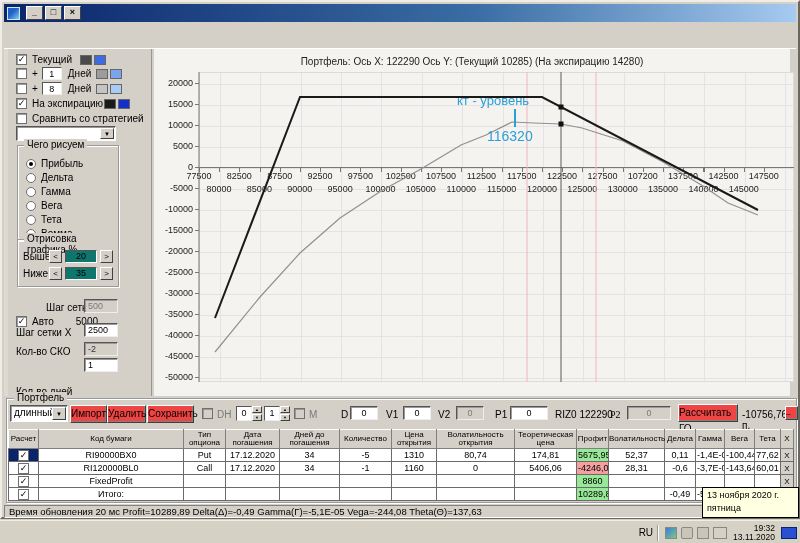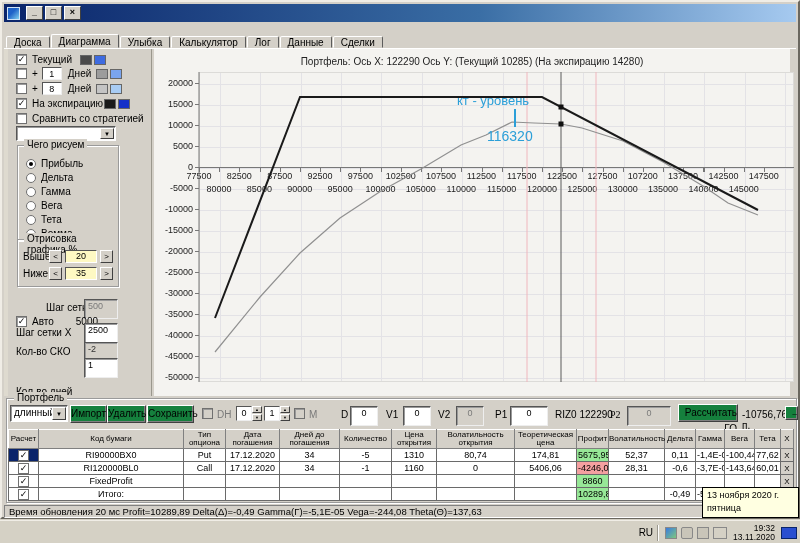--- a/index.html
+++ b/index.html
@@ -45,23 +45,23 @@
   .combo-btn { position:absolute; right:1px; top:1px; width:14px; height:11px; background:#d4d0c8;
                border:1px solid; border-color:#fff #404040 #404040 #fff; font-size:6px; line-height:10px; text-align:center; }
   .groupbox { position:absolute; border:1px solid #9a9a9a; box-shadow:1px 1px 0 #fff, inset 1px 1px 0 #fff; }
   .groupbox > .gb-title { position:absolute; top:-7px; left:6px; background:#d4d0c8; padding:0 3px; font-size:10px; }
   .radio { display:inline-block; width:10px; height:10px; border:1px solid #707070; border-radius:50%;
            background:#fff; position:relative; }
   .radio.sel::after { content:""; position:absolute; left:2px; top:2px; width:4px; height:4px;
                       border-radius:50%; background:#000; }
   .sbtn { display:inline-block; width:13px; height:13px; background:#d4d0c8; border:1px solid;
           border-color:#fff #404040 #404040 #fff; font-size:8px; line-height:11px; text-align:center; }
-  .val-box { display:inline-block; width:32px; height:13px; background:#fef9c3; border:1px solid;
+  .val-box { display:inline-block; width:32px; height:13px; background:#0f766e; border:1px solid;
              border-color:#555 #fff #fff #555; font-size:9px; line-height:11px; text-align:center; }
-  .tf { position:absolute; height:20px; background:#fff; border:1px solid; border-color:#555 #eee #eee #555;
+  .tf { position:absolute; height:14px; background:#fff; border:1px solid; border-color:#555 #eee #eee #555;
         box-shadow:inset 1px 1px 0 #9a9a9a; font-size:9px; line-height:12px; padding:0 3px; }
   .tf.dis { background:#d4d0c8; color:#7a7a7a; }
   
   .chartwidget { position:absolute; left:150px; top:0; width:636px; height:347px; background:#f4f3f0; }
   .chart-title { position:absolute; left:0; top:7px; width:100%; text-align:center; font-size:10px; color:#222; }
   .plot { position:absolute; left:45px; top:23px; width:595px; height:310px; background:#f4f3f0;
           border:1px solid #dcdbd8;
           background-image:
             repeating-linear-gradient(to right, #e3e2e6 0, #e3e2e6 1px, transparent 1px, transparent 40.36px),
             repeating-linear-gradient(to bottom, #e3e2e6 0, #e3e2e6 1px, transparent 1px, transparent 21px);
@@ -77,22 +77,22 @@
             background:repeating-linear-gradient(to right,#777 0,#777 1px,transparent 1px,transparent 20.18px); }
   .yticks { position:absolute; left:41px; top:34px; width:4px; height:295px;
             background:repeating-linear-gradient(to bottom,#777 0,#777 1px,transparent 1px,transparent 21px); }
   .chart-svg { position:absolute; left:0; top:0; }
   .anno { position:absolute; color:#2b9fd8; font-size:13px; }
   
   .portfolio { position:absolute; left:4px; top:396px; width:791px; height:105px; }
   .pf-box { position:absolute; left:0; top:0; width:791px; height:105px; border:1px solid #9a9a9a;
             box-shadow:1px 1px 0 #fff, inset 1px 1px 0 #fff; }
   .pf-title { position:absolute; top:-6px; left:8px; background:#d4d0c8; padding:0 3px; font-size:10px; }
-  .btn { position:absolute; height:18px; background:#15803d; border:1px solid; border-color:#fff #404040 #404040 #fff;
-         box-shadow:inset -1px -1px 0 #808080; font-size:10px; text-align:right; line-height:16px; }
+  .btn { position:absolute; height:18px; background:#ef4444; border:1px solid; border-color:#fff #404040 #404040 #fff;
+         box-shadow:inset -1px -1px 0 #808080; font-size:10px; text-align:left; line-height:16px; }
   .pf-lbl { position:absolute; font-size:10px; top:11px; }
   .spin { position:absolute; top:8px; width:26px; height:15px; }
   .spin .num { position:absolute; left:0; top:0; width:16px; height:15px; background:#fff; border:1px solid;
                border-color:#555 #eee #eee #555; font-size:9px; text-align:center; line-height:13px; }
   .spin .arr { position:absolute; right:0; width:10px; height:7px; background:#d4d0c8; border:1px solid;
                border-color:#fff #404040 #404040 #fff; font-size:4px; line-height:5px; text-align:center; }
   .spin .up { top:0; } .spin .dn { top:8px; }
   
   .pf-table { position:absolute; left:2px; top:31px; width:785px; border-collapse:collapse; table-layout:fixed; }
   .pf-table th { background:#d4d0c8; border:1px solid #808080; border-top-color:#fff; border-left-color:#fff;
@@ -124,29 +124,20 @@
   <div class="window">
 
     <div class="titlebar">
       <span class="app-icon"></span>
       <span class="win-btn">_</span>
       <span class="win-btn">□</span>
       <span class="win-btn">×</span>
     </div>
 
 
-    <div class="tabstrip">
-      <span class="tab">Доска</span>
-      <span class="tab active">Диаграмма</span>
-      <span class="tab">Улыбка</span>
-      <span class="tab">Калькулятор</span>
-      <span class="tab">Лог</span>
-      <span class="tab">Данные</span>
-      <span class="tab">Сделки</span>
-    </div>
 
     <div class="client">
 
       <div class="leftpanel">
         <div class="lp-row" style="left:8px;top:4px;">
           <span class="cb">✓</span>
           <span class="lbl" style="width:48px;">Текущий</span>
           <span class="swatch" style="background:#4a4a4a;"></span>
           <span class="swatch" style="background:#3e6be0;margin-left:2px;"></span>
         </div>

